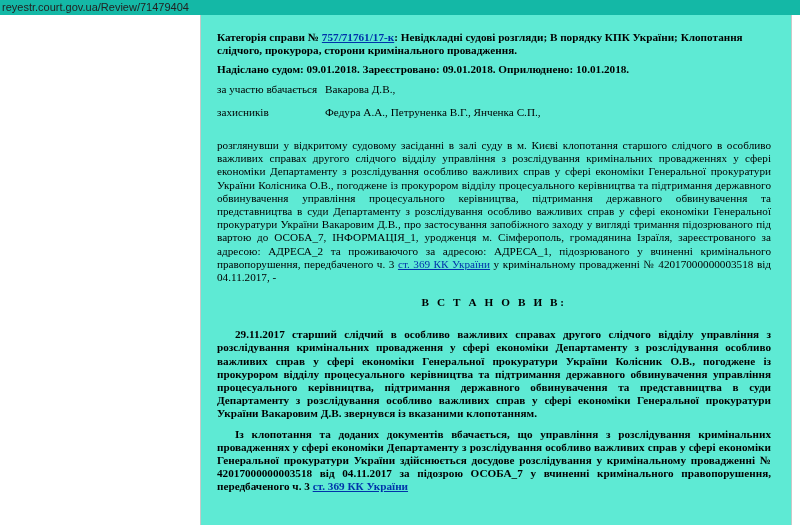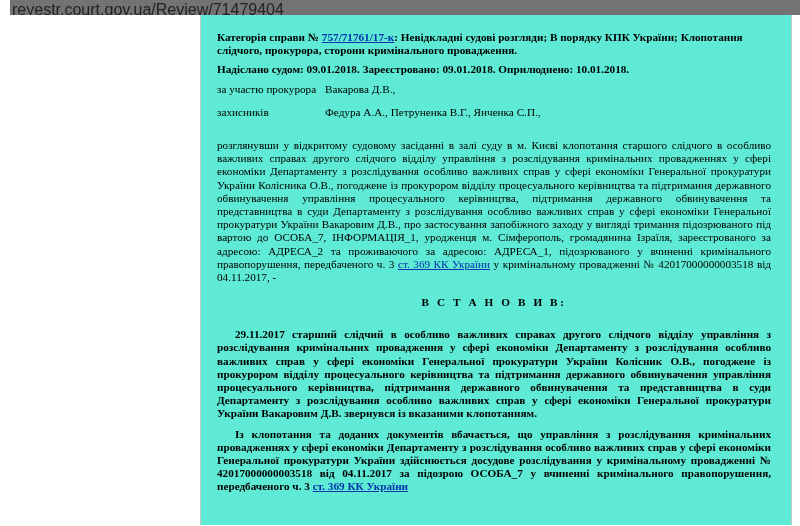--- a/index.html
+++ b/index.html
@@ -10,27 +10,26 @@
   body {
     width: 800px;
     height: 526px;
     overflow: hidden;
     font-family: "Liberation Serif", serif;
     color: #000000;
   }
   .browser-url-bar {
     height: 14px;
     font-family: "Liberation Sans", sans-serif;
-    font-size: 16px;
+    font-size: 11px;
     color: #222222;
     padding: 1px 0 0 2px;
-    background: #737373;
+    background: #14b8a6;
     white-space: nowrap;
     overflow: hidden;
-    margin-left: 10px;
   }
   .page-area {
     position: relative;
     width: 800px;
     height: 510px;
     background: #ffffff;
     overflow: hidden;
   }
   .doc-frame {
     position: absolute;
@@ -119,21 +118,21 @@
       </div>
 
       <div class="meta-line">
         <span class="bold">Надіслано судом: 09.01.2018. Зареєстровано: 09.01.2018. Оприлюднено: 10.01.2018.</span>
       </div>
 
 
       <table class="parties">
         <tbody>
             <tr>
-          <td class="role">за участю прокурора</td>
+          <td class="role">за участю вбачається</td>
           <td>Вакарова Д.В.,</td>
         </tr>
         <tr>
           <td class="role">захисників</td>
           <td>Федура А.А., Петруненка В.Г., Янченка С.П.,</td>
         </tr>
       </tbody>
         </table>
 
       <p><span>розглянувши у відкритому судовому засіданні в залі суду в м. Києві клопотання старшого слідчого в особливо важливих справах другого слідчого відділу управління з розслідування кримінальних провадженнях у сфері економіки Департаменту з розслідування особливо важливих справ у сфері економіки Генеральної прокуратури України Колісника О.В., погоджене із прокурором відділу процесуального керівництва та підтримання державного обвинувачення управління процесуального керівництва, підтримання державного обвинувачення та представництва в суди Департаменту з розслідування особливо важливих справ у сфері економіки Генеральної прокуратури України Вакаровим Д.В., про застосування запобіжного заходу у вигляді тримання підозрюваного під вартою до ОСОБА_7, ІНФОРМАЦІЯ_1, уродженця м. Сімферополь, громадянина Ізраїля, зареєстрованого за адресою: АДРЕСА_2 та проживаючого за адресою: АДРЕСА_1, підозрюваного у вчиненні кримінального правопорушення, передбаченого ч. 3 </span><a class="lnk" href="#">ст. 369 КК України</a><span> у кримінальному провадженні № 42017000000003518 від 04.11.2017, -</span></p>

